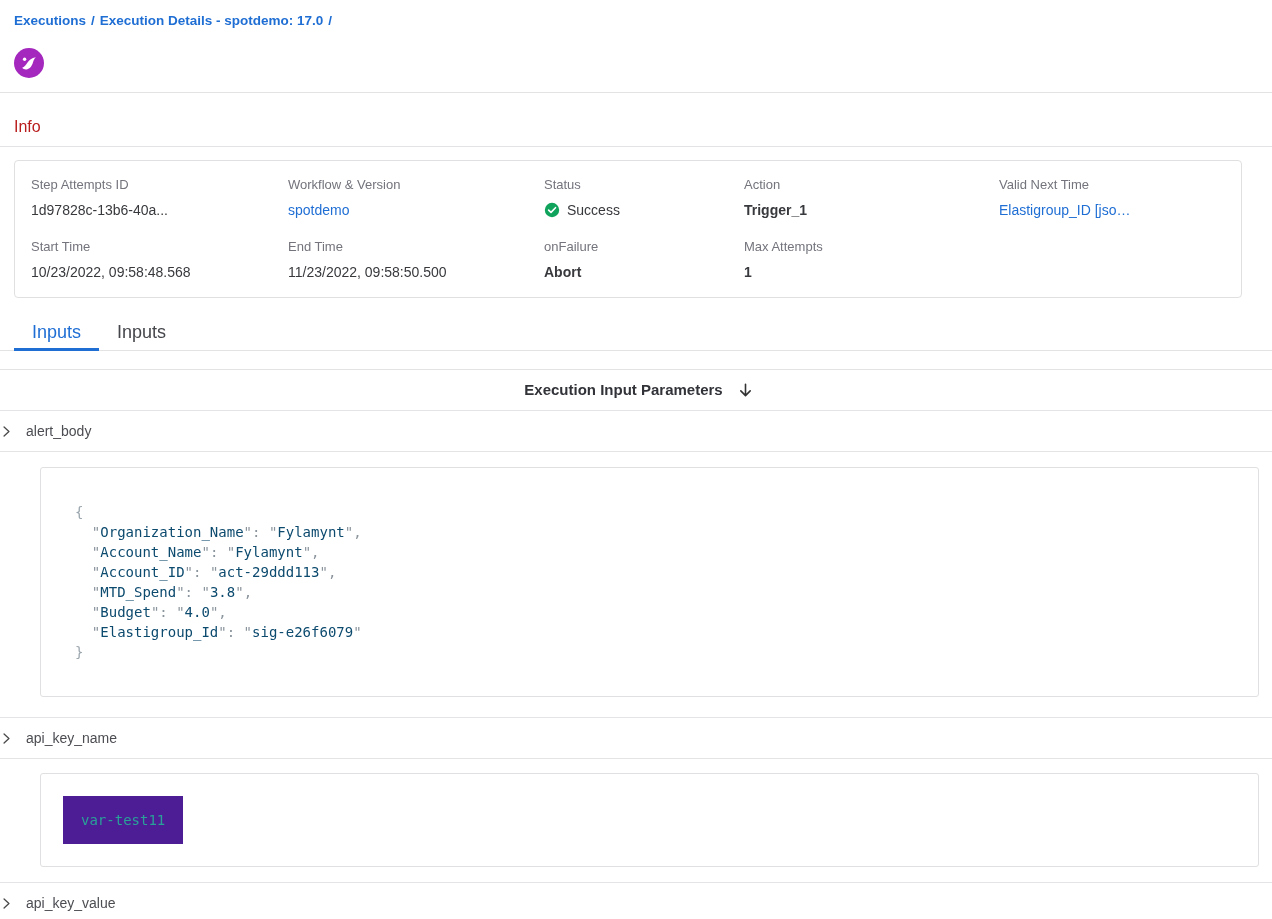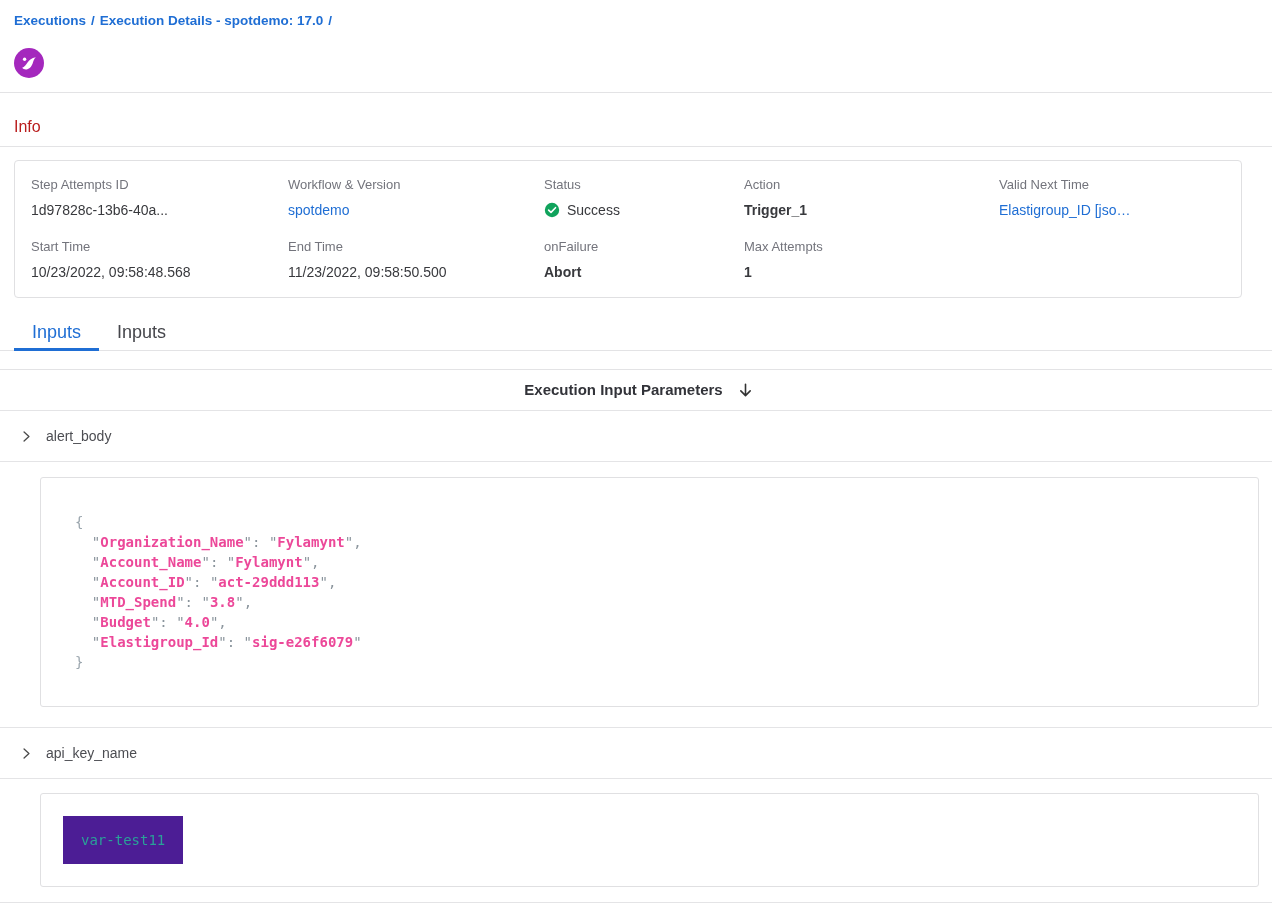--- a/index.html
+++ b/index.html
@@ -41,32 +41,32 @@
   .tab.active { color:#1f6ed4; }
   .tab.active::after { content:""; position:absolute; left:0; right:0; bottom:-1px; height:3px; background:#1f6ed4; }
 
   
   .params-header { margin-top:18px; border-top:1px solid #e3e3e5; padding:10px 14px 10px 20px;
                    display:flex; align-items:center;justify-content:center; }
   .params-title { font-size:15px; font-weight:700; color:#323339; line-height:20px; }
   .down-arrow { margin-left:14px; width:17px; height:17px; cursor:pointer; display:inline-flex; }
 
   
-  .param-row { display:flex; align-items:center; height:52px; padding-left:20px;
+  .param-row { display:flex; align-items:center; height:42px; 
                border-top:1px solid #e4e4e6; border-bottom:1px solid #e4e4e6; cursor:pointer; }
   .chev { width:13px; height:13px; margin-right:13px; display:inline-flex; }
   .param-name { font-size:14px; color:#4c4d52; line-height:18px; }
 
   .param-body { padding:15px 13px 20px 40px; }
   .param-body.small { padding:14px 13px 15px 40px; }
 
   .code-card { border:1px solid #e0e0e2; border-radius:3px; background:#ffffff; padding:34px; }
   .code { font-family:"DejaVu Sans Mono", monospace; font-size:14px; line-height:20px; white-space:pre; }
   .code-line { height:20px; }
-  .tok-key, .tok-val { color:#ec4899;font-weight:bold; }
+  .tok-key, .tok-val { color:#0c4a6e; }
   .tok-q { color:#8a949c; }
   .tok-punct { color:#8a949c; }
   .tok-brace { color:#9aa5ad; }
 
   .value-card { padding:22px; }
   .value-chip { display:inline-block; background:#4c1d95; padding:15px 18px;
                 font-family:"DejaVu Sans Mono", monospace; font-size:14px; line-height:18px; color:#2aa198; }
 </style>
 </head>
 <body>

